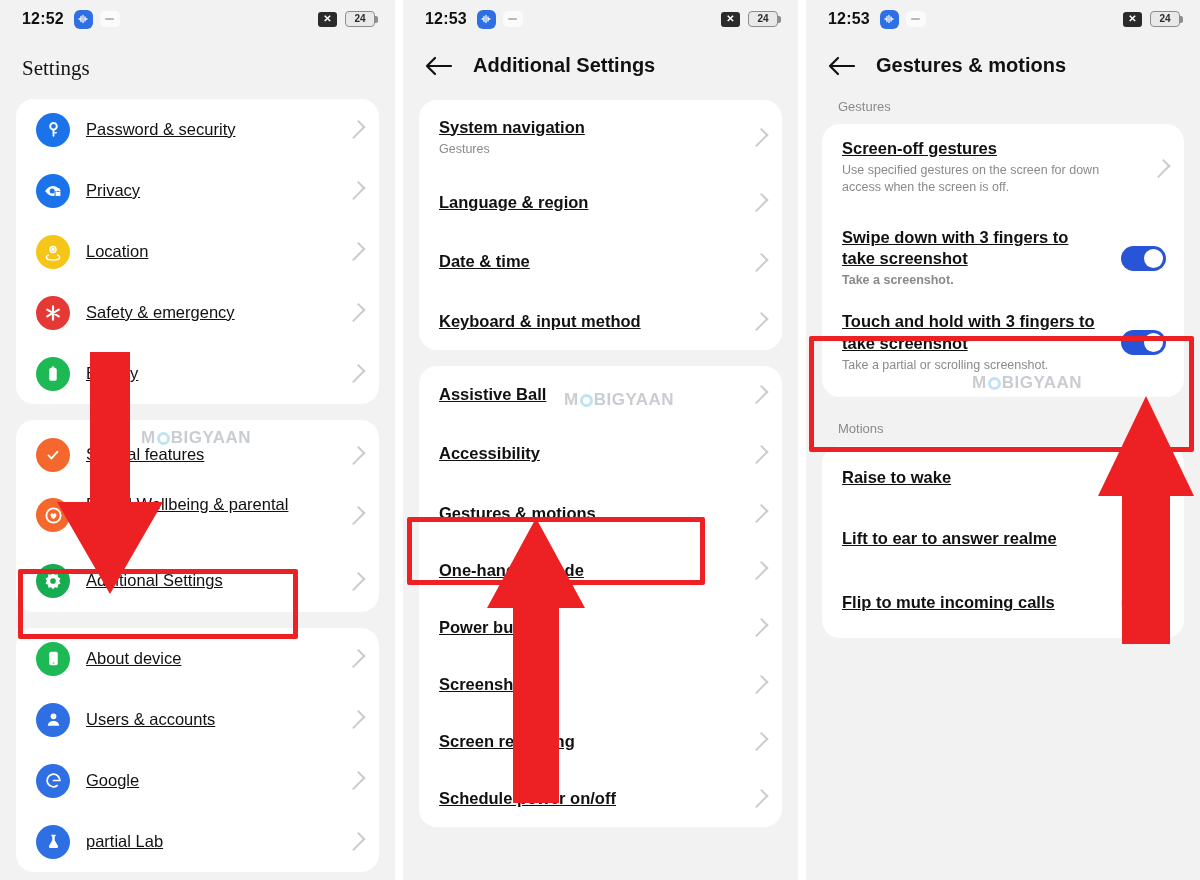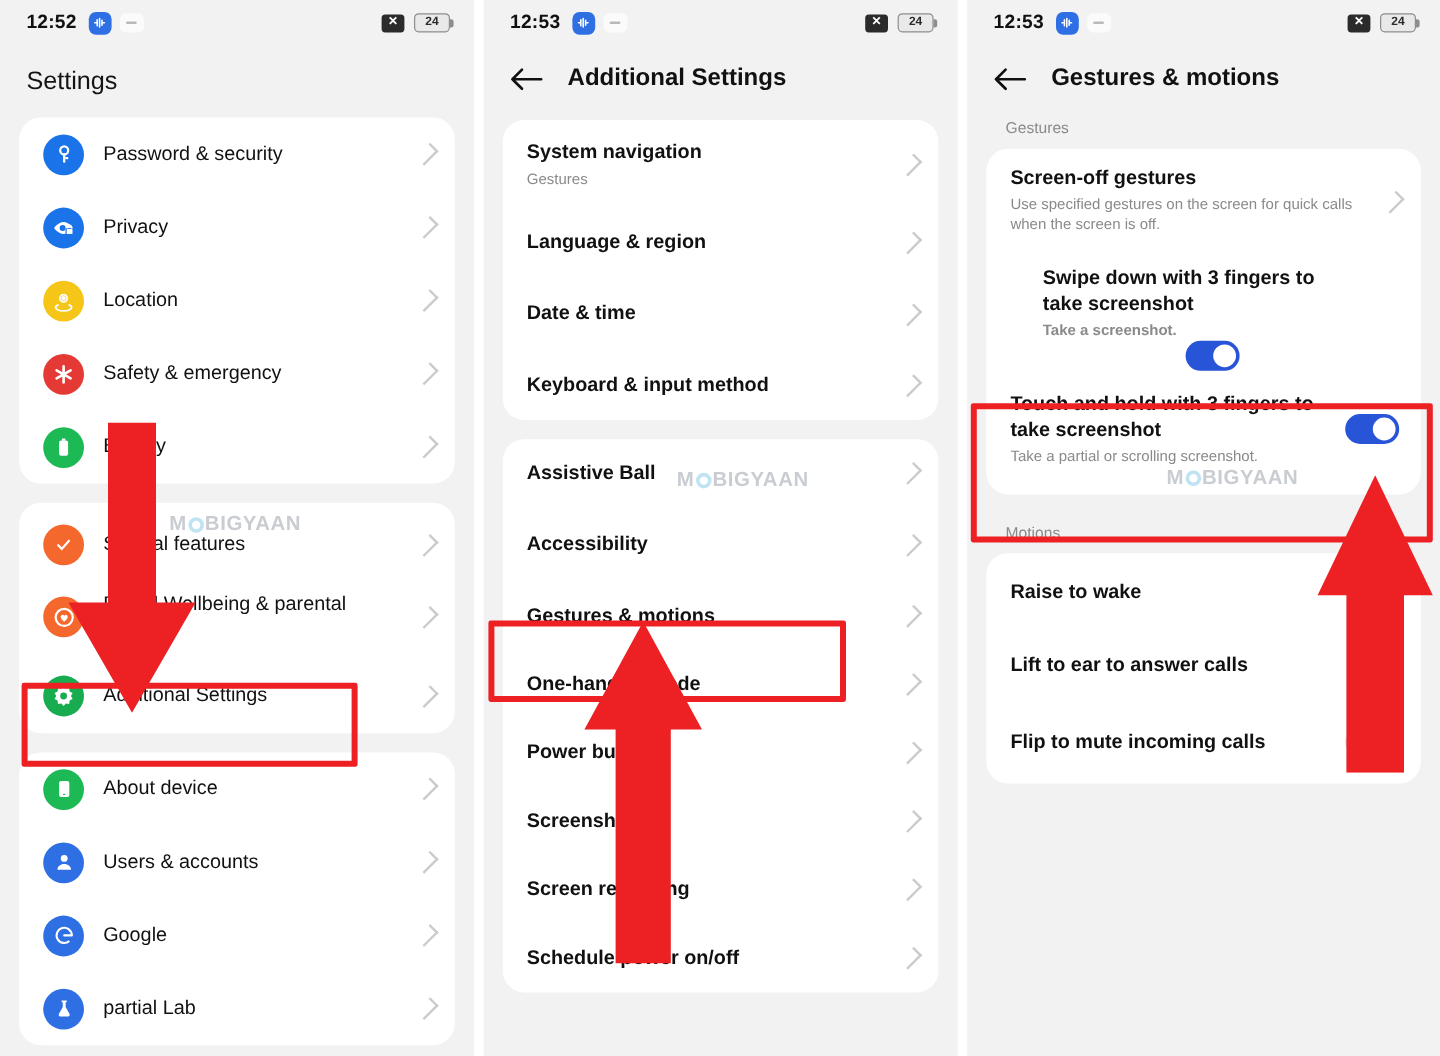--- a/index.html
+++ b/index.html
@@ -47,21 +47,21 @@
     display: flex; align-items: center; justify-content: center;
   }
   .battery::after {
     content: ""; position: absolute; right: -4px; top: 4px;
     width: 3px; height: 7px; background: #8d8d8d; border-radius: 0 2px 2px 0;
   }
   .battery span { font-size: 10px; font-weight: 700; color: #2b2b2b; line-height:1; }
 
   
   .page-title {
-    font-size: 21px; color: #141414; padding: 18px 0 16px 22px; font-weight: 400;
+    font-size: 21px; color: #141414; padding: 18px 0 16px 22px; font-weight: 400; font-family: Liberation Serif, serif;
   }
   .nav-header {
     display: flex; align-items: center; gap: 20px; padding: 16px 0 18px 22px;
   }
   .back-arrow { width: 28px; height: 22px; flex: none; }
   .nav-title { font-size: 20px; font-weight: 700; color: #111; }
 
   
   .card {
     background: #fff; border-radius: 18px; margin: 0 16px 16px 16px;
@@ -69,21 +69,21 @@
   }
   .row {
     display: flex; align-items: center; min-height: 61px;
     padding: 8px 18px 8px 20px; position: relative;
   }
   .row .ic {
     width: 34px; height: 34px; border-radius: 50%; flex: none; margin-right: 16px;
     display: flex; align-items: center; justify-content: center;
   }
   .row .txt { flex: 1; min-width: 0; }
-  .row .title { font-size: 16.5px; color: #111; font-weight: 400; line-height: 1.28; }
+  .row .title { font-size: 16.5px; color: #111; font-weight: 400; line-height: 1.28; text-decoration: underline; }
   .row.bold .title { font-weight: 700; }
   .row .sub { font-size: 12.5px; color: #8a8a8a; margin-top: 3px; line-height: 1.35; }
   .chev {
     flex: none; width: 10px; height: 17px; margin-left: 10px;
     border-right: 2px solid #c9c9c9; border-top: 2px solid #c9c9c9;
     transform: rotate(45deg); opacity: .95;
   }
 
   .section-label {
     font-size: 13px; color: #8a8a8a; padding: 4px 0 10px 32px;
@@ -421,25 +421,25 @@
       </span>
       <span class="nav-title">Gestures &amp; motions</span>
     </div>
 
     <div class="section-label">Gestures</div>
 
     <div class="card">
       <div class="row bold" style="min-height:90px; align-items:flex-start; padding-top:14px;">
         <span class="txt" style="padding-right:6px;">
           <span class="title">Screen-off gestures</span>
-          <span class="sub" style="display:block; max-width:288px;">Use specified gestures on the screen for quick calls when the screen is off.</span>
+          <span class="sub" style="display:block; max-width:288px;">Use specified gestures on the screen for down access when the screen is off.</span>
         </span>
         <span class="chev" style="margin-top:22px;"></span>
       </div>
-      <div class="row bold" style="min-height:88px;flex-direction:column;">
+      <div class="row bold" style="min-height:88px;">
         <span class="txt" style="padding-right:10px; max-width:270px;">
           <span class="title">Swipe down with 3 fingers to take screenshot</span>
           <span class="sub" style="display:block;font-weight:bold;">Take a screenshot.</span>
         </span>
         <span class="toggle on">
             <span class="knob"></span>
           </span>
       </div>
       <div class="row bold" style="min-height:95px; padding-bottom:22px;">
         <span class="txt" style="padding-right:10px; max-width:270px;">
@@ -457,21 +457,21 @@
       </div>
     </div>
 
     <div class="section-label" style="padding-top:8px;">Motions</div>
 
     <div class="card">
       <div class="row bold" style="min-height:64px;">
         <span class="txt"><span class="title">Raise to wake</span></span>
       </div>
       <div class="row bold" style="min-height:58px;">
-        <span class="txt"><span class="title">Lift to ear to answer calls</span></span>
+        <span class="txt"><span class="title">Lift to ear to answer realme</span></span>
       </div>
       <div class="row bold" style="min-height:70px;align-items:center;">
         <span class="txt"><span class="title">Flip to mute incoming calls</span></span>
         <span class="toggle off">
             <span class="knob"></span>
           </span>
       </div>
     </div>
 
     <div class="hl-box" style="left:3px; top:336px; width:385px; height:116px;"></div>

